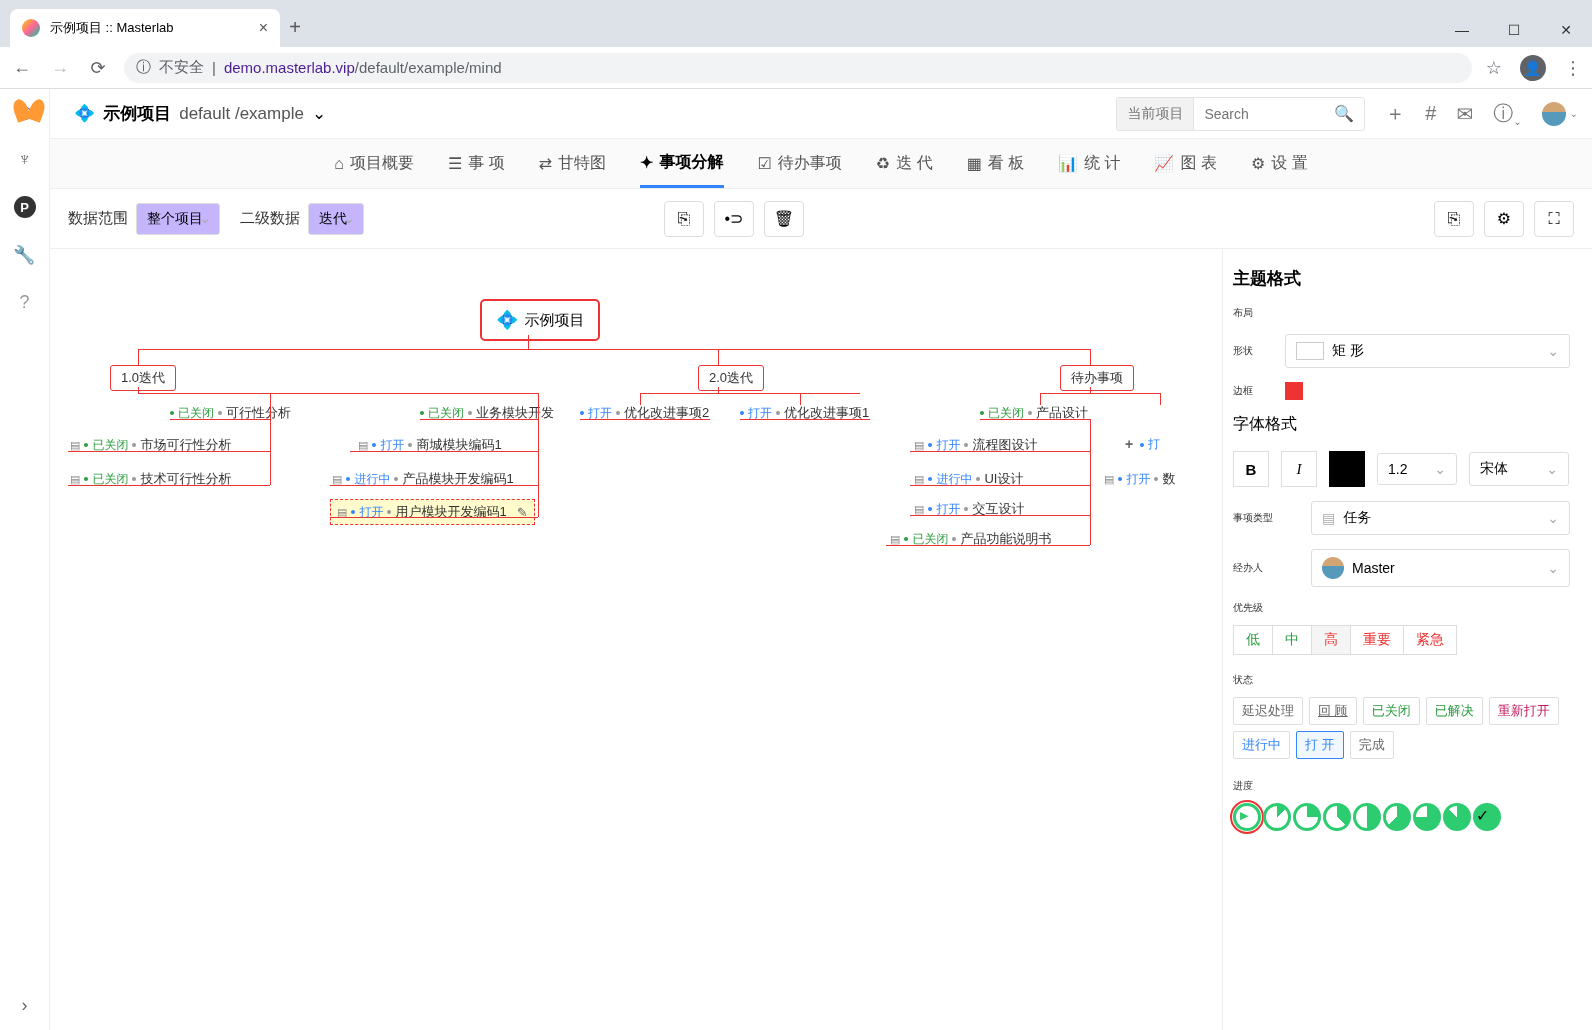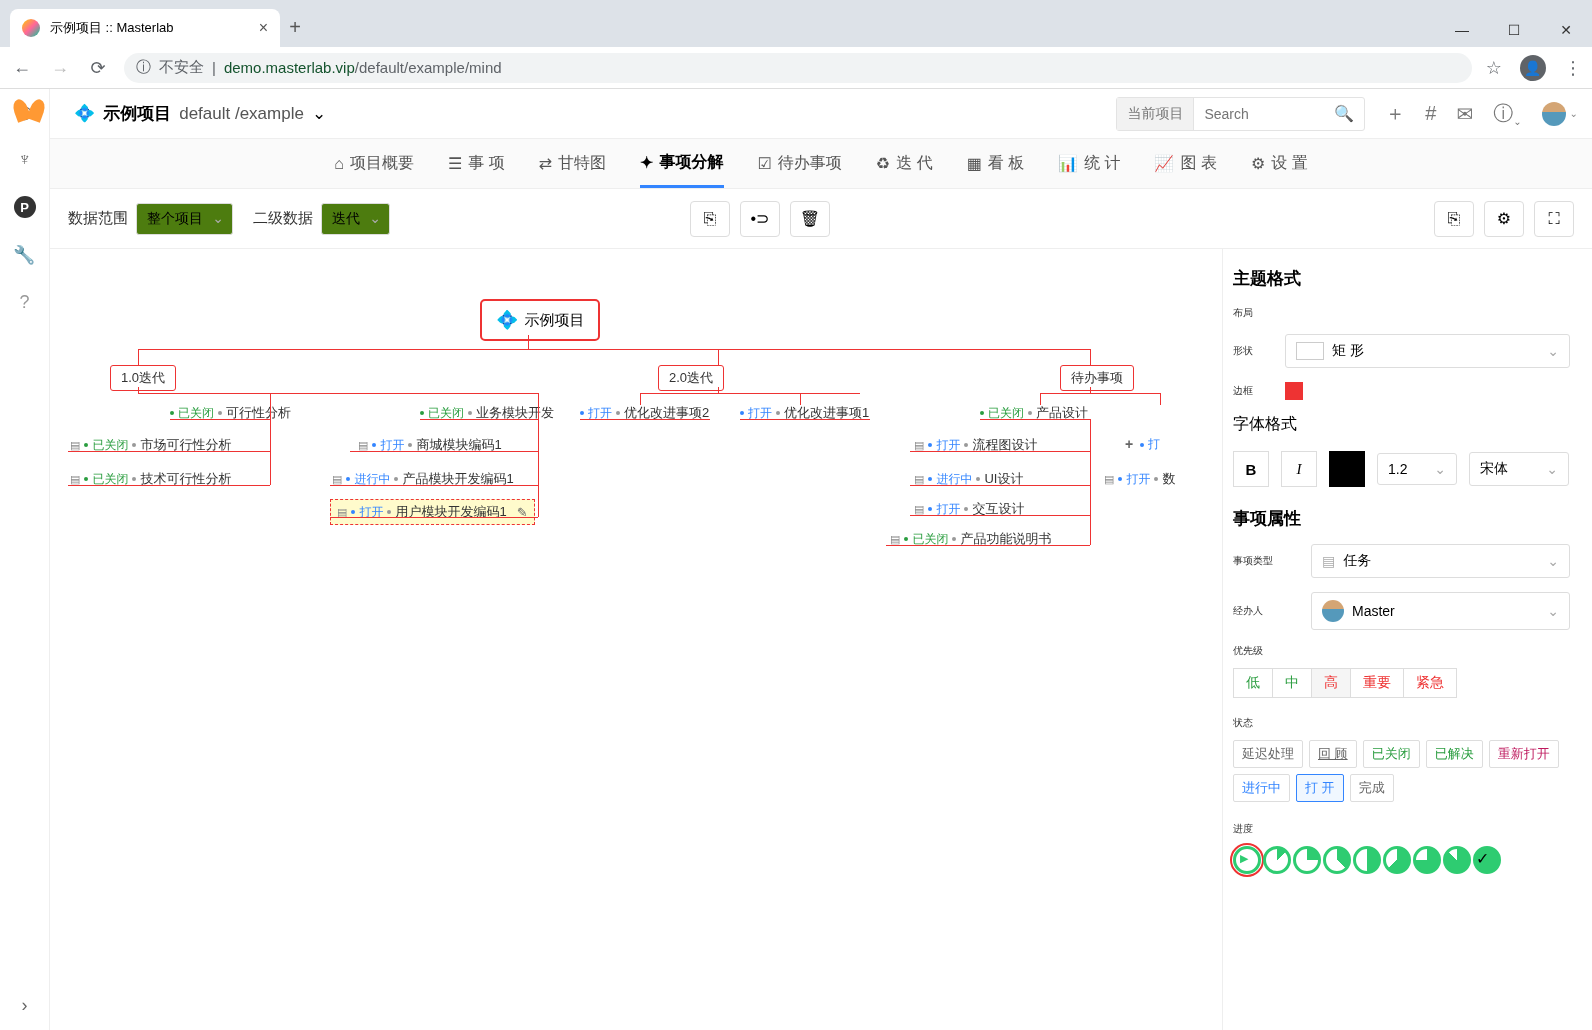--- a/index.html
+++ b/index.html
@@ -10,21 +10,21 @@
 .tab { background: #fff; height: 38px; width: 270px; margin-left: 10px; border-radius: 8px 8px 0 0; display: flex; align-items: center; padding: 0 12px; font-size: 13px; }
 .tab-favicon { width: 18px; height: 18px; border-radius: 50%; background: linear-gradient(135deg,#ffcc00,#ff6699,#00cc99); margin-right: 10px; }
 .tab-close { margin-left: auto; font-size: 16px; color: #555; }
 .new-tab { width: 30px; text-align: center; font-size: 20px; color: #555; margin-bottom: 8px; }
 .title-controls { margin-left: auto; display: flex; }
 .title-btn { width: 52px; height: 35px; display: flex; align-items: center; justify-content: center; font-size: 14px; color: #333; }
 
 .addrbar { height: 42px; background: #fff; border-bottom: 1px solid #ddd; display: flex; align-items: center; padding: 0 10px; gap: 14px; }
 .nav-btn { color: #5f6368; font-size: 18px; width: 24px; text-align: center; }
 .url-area { flex: 1; display: flex; align-items: center; background: #f1f3f4; border-radius: 16px; height: 30px; padding: 0 12px; font-size: 15px; color: #5f6368; }
-.url-dark { color: #14532d; }
+.url-dark { color: #4c1d95; }
 .addr-right { display: flex; gap: 18px; align-items: center; color: #5f6368; font-size: 18px; }
 
 
 .app-header { height: 50px; border-bottom: 1px solid #eee; display: flex; align-items: center; padding: 0 14px; }
 .logo { width: 30px; height: 30px; position: relative; }
 .logo::before, .logo::after { content:''; position:absolute; width:14px; height:22px; background:#ff9933; border-radius:50% 50% 0 0; }
 .logo::before { left:0; transform: rotate(-20deg); }
 .logo::after { right:0; transform: rotate(20deg); }
 .proj-sel { margin-left: 30px; display: flex; align-items: center; font-size: 17px; gap: 8px; }
 .diamond-icon { color: #8888ff; }
@@ -38,21 +38,21 @@
 .avatar-sm { width: 24px; height: 24px; border-radius: 50%; background: linear-gradient(#d4a574 40%, #5599bb 40%); }
 
 
 .nav-tabs { height: 50px; background: #fafafa; border-bottom: 1px solid #eee; display: flex; align-items: center; justify-content: center; gap: 34px; padding-left: 50px; }
 .nav-tab { display: flex; align-items: center; gap: 6px; font-size: 16px; color: #555; height: 100%; }
 .nav-tab.active { color: #000; font-weight: 700; border-bottom: 3px solid #3385ff; }
 
 
 .toolbar { height: 60px; border-bottom: 1px solid #eee; display: flex; align-items: center; padding: 0 18px; margin-left: 50px; }
 .tlabel { font-size: 15px; color: #333; margin-right: 8px; }
-.tselect { border: 1px solid #ddd; border-radius: 3px; padding: 6px 29px 6px 10px; font-size: 14px; position: relative; margin-right: 20px; background: #4d7c0f; }
+.tselect { border: 1px solid #ddd; border-radius: 3px; padding: 6px 16px 6px 10px; font-size: 14px; position: relative; margin-right: 20px; background: #c4b5fd; }
 .tselect::after { content:'⌄'; position: absolute; right: 8px; color: #aaa; }
 .tbtn-group { display: flex; gap: 10px; margin-left: 280px; }
 .tbtn { width: 40px; height: 36px; border: 1px solid #ddd; border-radius: 4px; display: flex; align-items: center; justify-content: center; font-size: 16px; background: #fff; }
 .toolbar-right { margin-left: auto; display: flex; gap: 10px; }
 
 
 .left-sidebar { position: absolute; left: 0; top: 89px; width: 50px; bottom: 0; border-right: 1px solid #eee; background: #fff; display: flex; flex-direction: column; align-items: center; padding-top: 12px; gap: 26px; }
 .side-icon { font-size: 18px; color: #666; }
 .side-p { width: 22px; height: 22px; border-radius: 50%; background: #333; color: #fff; display: flex; align-items: center; justify-content: center; font-size: 13px; font-weight: bold; }
 .side-expand { position: absolute; bottom: 14px; font-size: 18px; color: #666; }
@@ -257,21 +257,21 @@
 <div class="canvas">
 
   <div class="node root-node">
     <span class="diamond-icon">💠</span>
     <span>示例项目</span>
   </div>
 
   <div class="node branch-label" style="left:60px;top:116px">
       <span>1.0迭代</span>
     </div>
-  <div class="node branch-label" style="left:608px;top:116px">
+  <div class="node branch-label" style="left:648px;top:116px">
       <span>2.0迭代</span>
     </div>
   <div class="node branch-label" style="left:1010px;top:116px">
       <span>待办事项</span>
     </div>
 
   <div class="line lv" style="left:478px;top:86px;height:14px"></div>
   <div class="line lh" style="left:88px;top:100px;width:953px"></div>
   <div class="line lv" style="left:88px;top:100px;height:16px"></div>
   <div class="line lv" style="left:668px;top:100px;height:16px"></div>
@@ -444,21 +444,20 @@
     <div class="fmt-btn i">I</div>
     <div class="color-swatch2"></div>
     <div class="panel-select" style="flex:0 0 80px">
         <span>1.2</span>
       </div>
     <div class="panel-select" style="flex:0 0 100px">
         <span>宋体</span>
       </div>
   </div>
 
-  <div class="panel-section">事项属性</div>
   <div class="panel-row">
     <span class="panel-label" style="min-width:66px">事项类型</span>
     <div class="panel-select">
         <span class="task-icon">▤</span>
         <span>任务</span>
       </div>
   </div>
   <div class="panel-row">
     <span class="panel-label" style="min-width:66px">经办人</span>
     <div class="panel-select">

